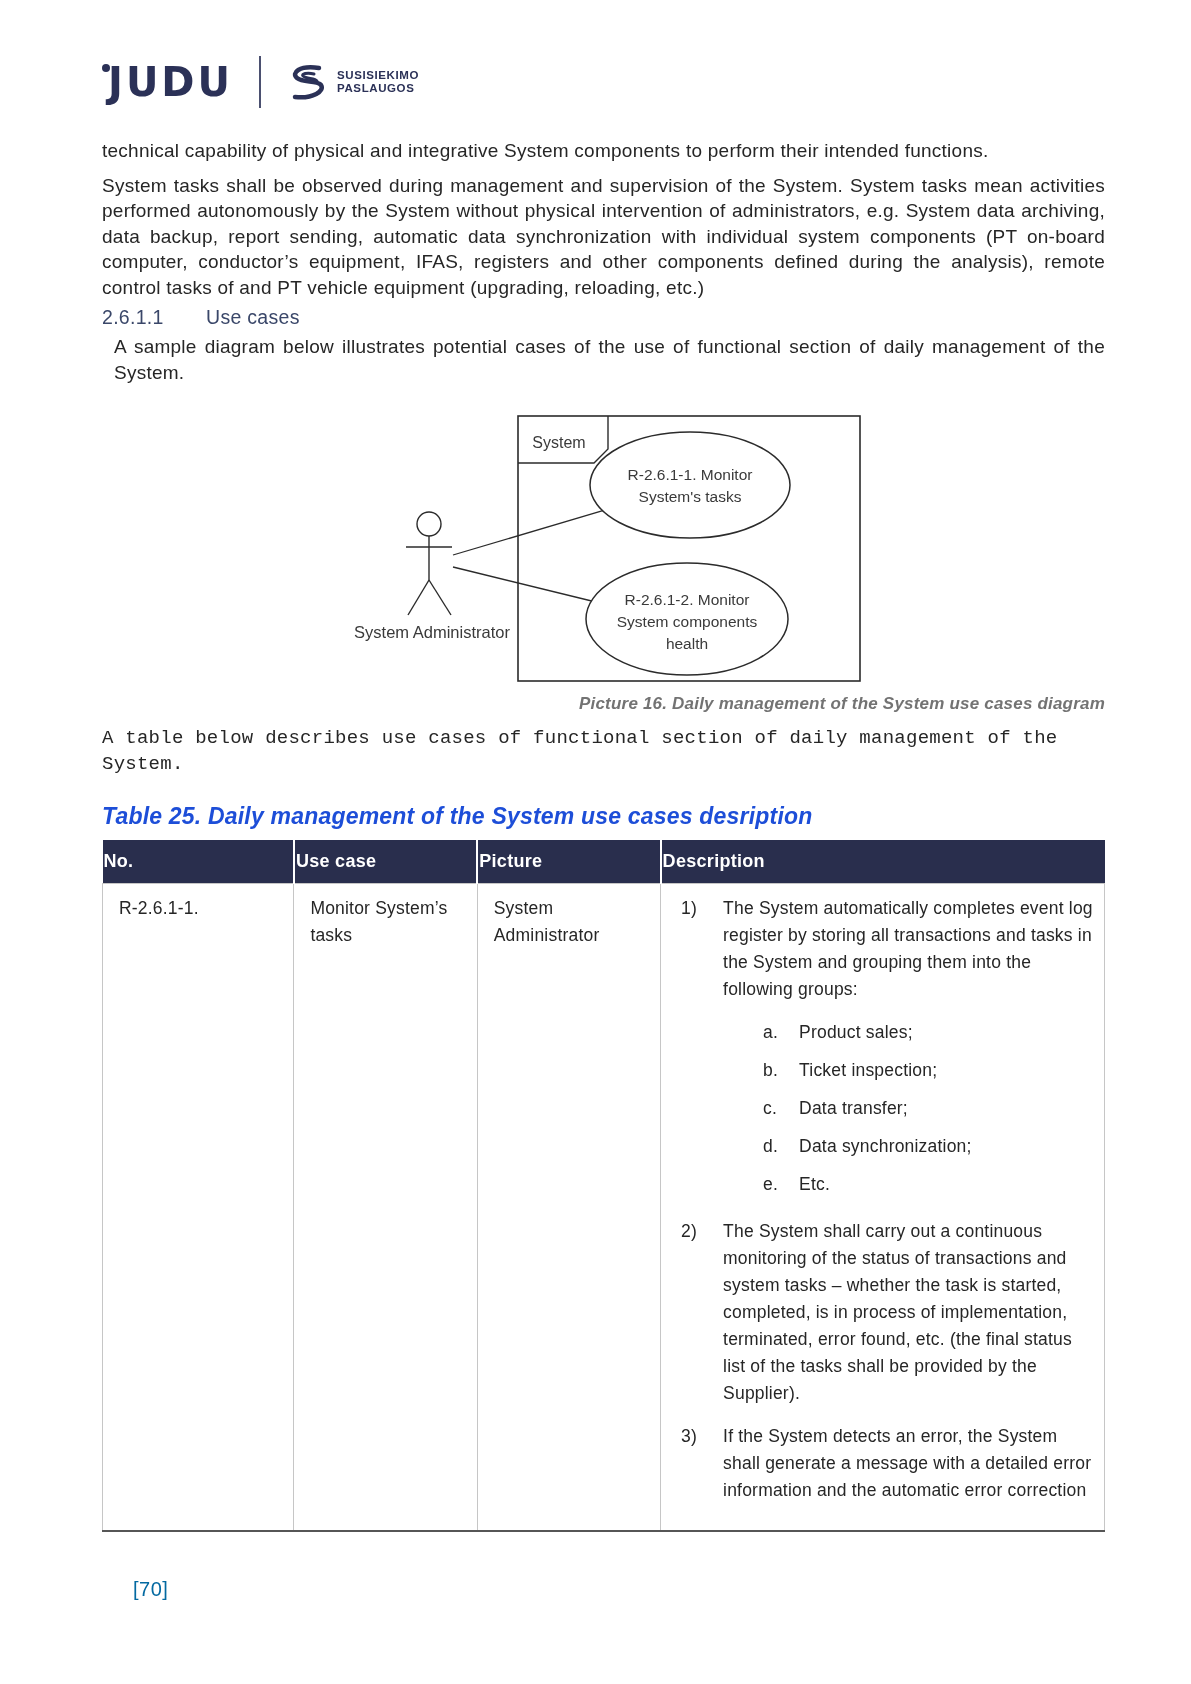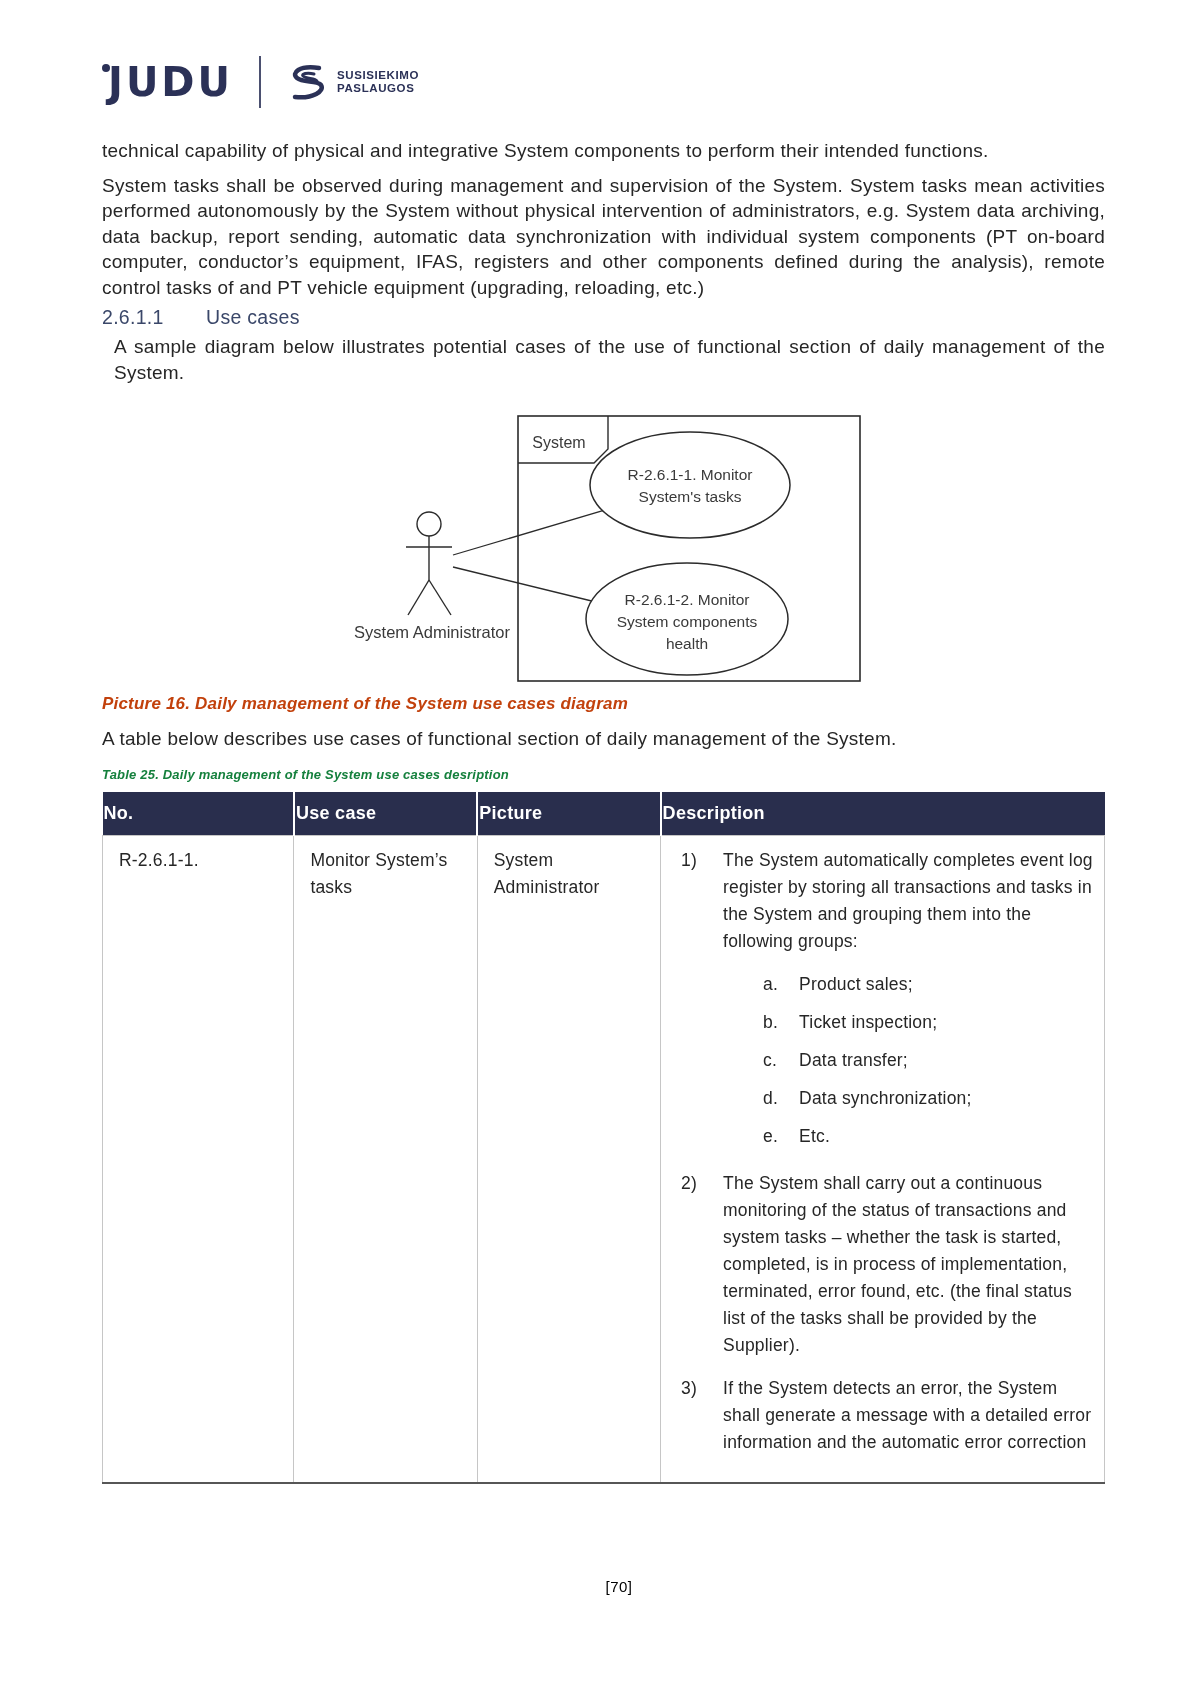--- a/index.html
+++ b/index.html
@@ -20,32 +20,32 @@
     font-size:40px;letter-spacing:3px;color:#2b3157;line-height:40px;padding-left:6px;}
   .judu-dot{position:absolute;left:0px;top:2px;width:8px;height:8px;border-radius:50%;background:#2b3157;}
   .logo-divider{width:2px;height:52px;background:#2b3157;margin:0 22px 0 26px;opacity:.85;}
   .s-mark{margin-right:8px;display:block;}
   .tagline{font-size:11.5px;font-weight:700;color:#2b3157;line-height:13px;letter-spacing:.6px;}
   
   .para{font-size:19px;line-height:25.5px;text-align:justify;letter-spacing:.25px;margin:0;}
   .p1{margin-top:26px;}
   .p2{margin-top:9px;}
   .p3{margin-top:5px;margin-left:12px;}
-  .p4{margin-top:12px;text-align:left;}
+  .p4{margin-top:12px;text-align:left;font-family:Liberation Mono, monospace;}
   
   .sec-heading{display:flex;margin-top:6px;font-size:19.5px;color:#3a4769;letter-spacing:.3px;}
   .sec-num{width:104px;flex:0 0 auto;}
   
   .diagram-wrap{margin:18px 0 0 202px;width:565px;height:285px;}
   .diagram-wrap svg{display:block;}
   
-  .pic-caption{margin-top:6px;text-align:left;font-size:17px;font-weight:700;font-style:italic;
-    color:#c2410c;letter-spacing:.2px;}
-  .tbl-caption{margin-top:15px;text-align:left;font-size:13px;font-weight:700;font-style:italic;
-    color:#15803d;letter-spacing:.2px;}
+  .pic-caption{margin-top:6px;text-align:right;font-size:17px;font-weight:700;font-style:italic;
+    color:#737373;letter-spacing:.2px;}
+  .tbl-caption{margin-top:26px;text-align:left;font-size:23px;font-weight:700;font-style:italic;
+    color:#1d4ed8;letter-spacing:.2px;}
   
   table.uc{border-collapse:collapse;width:100%;margin-top:10px;table-layout:fixed;}
   table.uc col.c1{width:19.1%;} table.uc col.c2{width:18.3%;}
   table.uc col.c3{width:18.3%;} table.uc col.c4{width:44.3%;}
   table.uc th{
     background:#292e4d;color:#ffffff;font-size:18px;font-weight:700;
     height:41px;text-align:left;vertical-align:middle;border-left:2px solid #ffffff;
     letter-spacing:.3px;}
   table.uc th:first-child{border-left:none;}
   table.uc td{
@@ -53,22 +53,22 @@
     border:1px solid #c6c6c6;border-bottom:2px solid #565656;
     padding:11px 10px 10px 16px;letter-spacing:.2px;}
   tr.body-row{height:638px;}
   .ditem{display:flex;margin:0 0 16px 4px;}
   .dnum{flex:0 0 42px;}
   .dtext{flex:1;}
   .sublist{margin:15px 0 20px 86px;}
   .sub{display:flex;margin-bottom:11px;}
   .slet{flex:0 0 36px;}
   
-  .footer{position:absolute;left:133px;right:86px;top:1578px;text-align:center;
-    font-size:15px;color:#000000;letter-spacing:.5px;}
+  .footer{position:absolute;left:133px;right:86px;top:1578px;
+    font-size:20px;color:#0369a1;letter-spacing:.5px;}
 </style>
 </head>
 <body>
 
 <div class="page">
 
   <div class="logo-row">
     <div class="judu-mark">
       <span class="judu-dot"></span>
       <span>JUDU</span>

